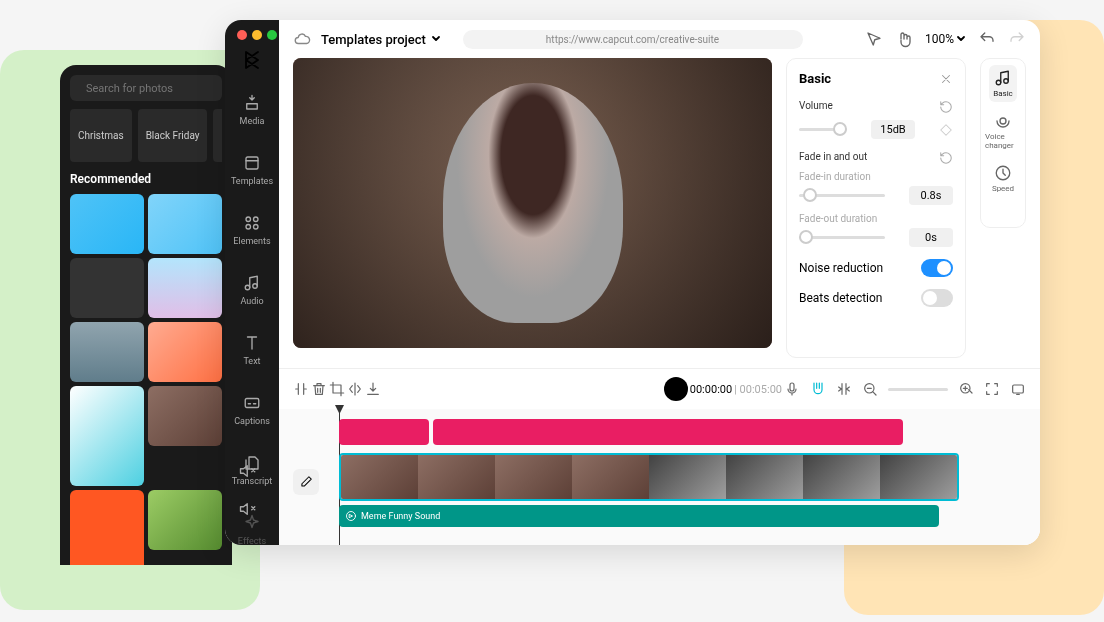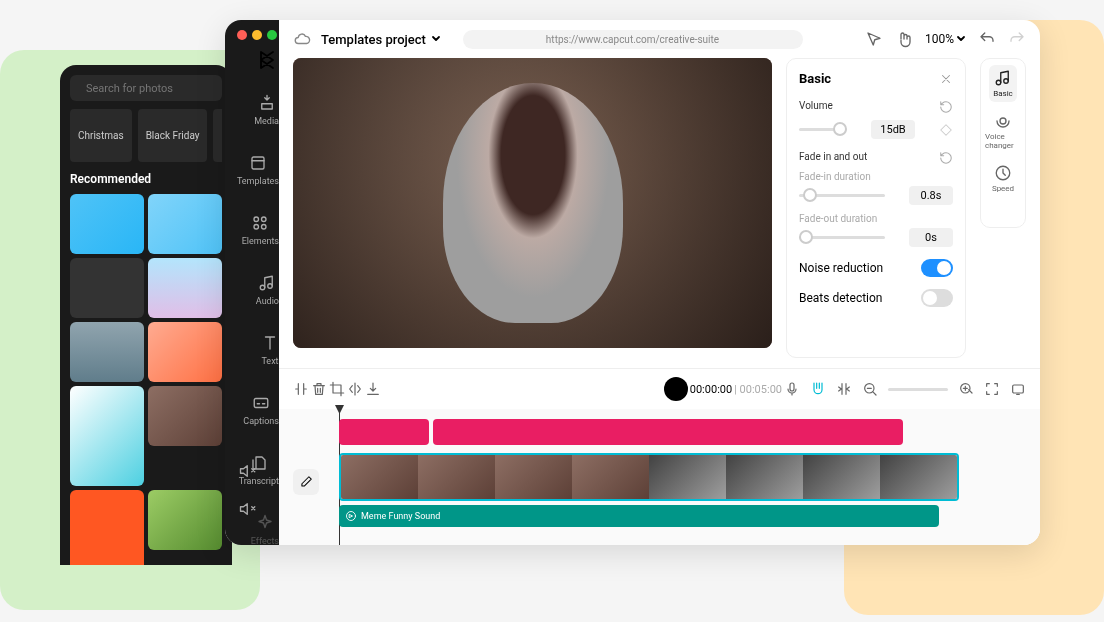--- a/index.html
+++ b/index.html
@@ -20,21 +20,21 @@
 .p3{background:#333}
 .p4{background:linear-gradient(180deg,#b3e5fc,#e1bee7)}
 .p5{background:linear-gradient(180deg,#90a4ae,#607d8b)}
 .p6{background:linear-gradient(135deg,#ffab91,#ff7043)}
 .p7{background:linear-gradient(135deg,#fff,#4dd0e1);height:100px!important}
 .p8{background:linear-gradient(135deg,#8d6e63,#5d4037)}
 .p9{background:#ff5722;height:80px!important}
 .p10{background:linear-gradient(135deg,#9ccc65,#558b2f)}
 .p11{background:#eee}
 .editor{position:absolute;left:225px;top:20px;width:815px;height:525px;background:#fff;border-radius:16px;display:flex;overflow:hidden;box-shadow:0 8px 32px rgba(0,0,0,.12)}
-.left-rail{width:54px;background:#1a1a1a;display:flex;flex-direction:column;align-items:flex-end;padding-top:8px}
+.left-rail{width:54px;background:#1a1a1a;display:flex;flex-direction:column;align-items:center;padding-top:8px}
 .mac-dots{display:flex;gap:5px;margin-bottom:12px;position:absolute;left:12px;top:10px}
 .mac-dot{width:10px;height:10px;border-radius:50%}
 .md-r{background:#ff5f57}.md-y{background:#febc2e}.md-g{background:#28c840}
 .rail-item{display:flex;flex-direction:column;align-items:center;gap:4px;margin:14px 0;color:#aaa;font-size:9px;cursor:pointer}
 .rail-item svg{width:18px;height:18px}
 .rail-item.dim{opacity:.4}
 .logo{width:24px;height:24px;margin-top:20px;margin-bottom:8px}
 .main-area{flex:1;display:flex;flex-direction:column}
 .url-bar{position:absolute;left:50%;transform:translateX(-50%);top:10px;width:340px;background:#f3f3f3;border-radius:12px;padding:4px 12px;font-size:10px;color:#888;text-align:center}
 .top-bar{display:flex;align-items:center;padding:10px 14px;gap:10px}

